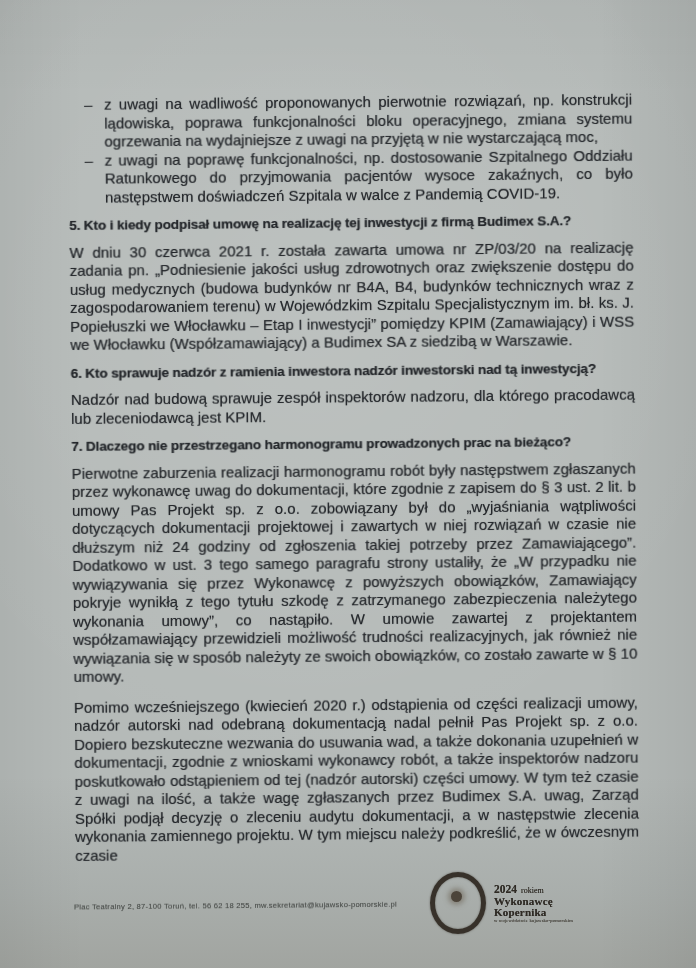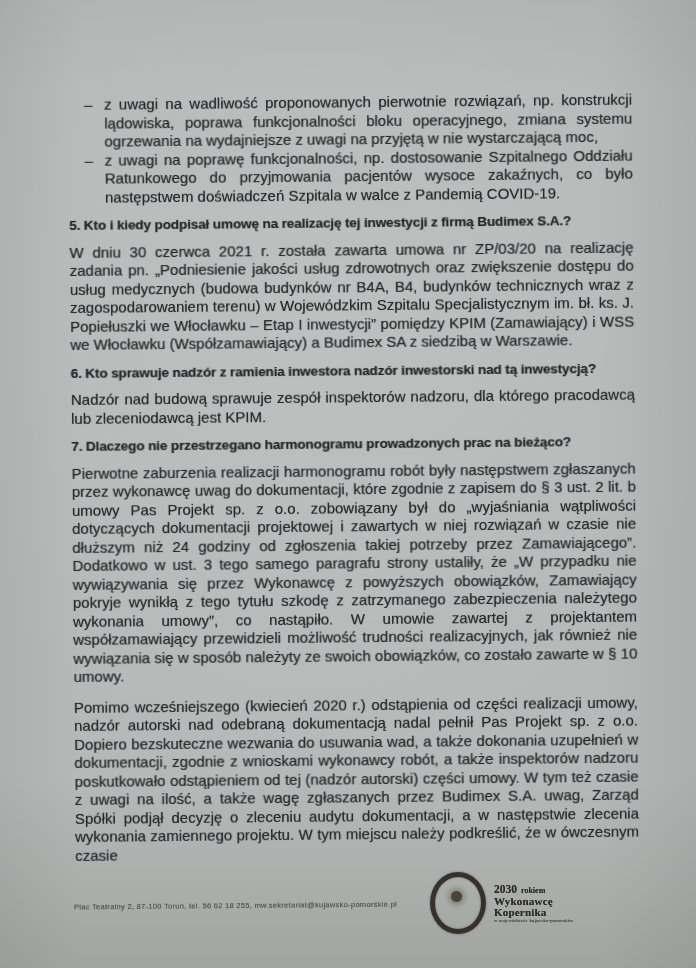--- a/index.html
+++ b/index.html
@@ -114,21 +114,21 @@
     font-family: "Liberation Serif", serif;
     text-shadow: 0 0 0.6px rgba(46,42,36,0.65);
   }
   .logo-line1 { line-height: 11px; }
   .logo-year {
     font-weight: bold;
     font-size: 11.5px;
   }
   .logo-year-suffix {
     font-size: 8px;
-    font-weight: bold;
+    font-weight: normal;
   }
   .logo-name {
     font-weight: bold;
     font-size: 11px;
     line-height: 11px;
     letter-spacing: 0.2px;
   }
   .logo-subtitle {
     font-size: 4.6px;
     line-height: 6px;
@@ -166,19 +166,19 @@
 
 </div>
 
 <div class="footer-address">Plac Teatralny 2, 87-100 Toruń, tel. 56 62 18 255, mw.sekretariat@kujawsko-pomorskie.pl</div>
 
 <div class="logo">
   <div class="logo-ring"></div>
   <div class="logo-dot"></div>
   <div class="logo-text">
     <div class="logo-line1">
-      <span class="logo-year">2030</span>
+      <span class="logo-year">2024</span>
       <span class="logo-year-suffix">rokiem</span>
     </div>
     <div class="logo-name">Wykonawcę Kopernika</div>
     <div class="logo-subtitle">w województwie kujawsko-pomorskim</div>
   </div>
 </div>
 
 </body></html>

